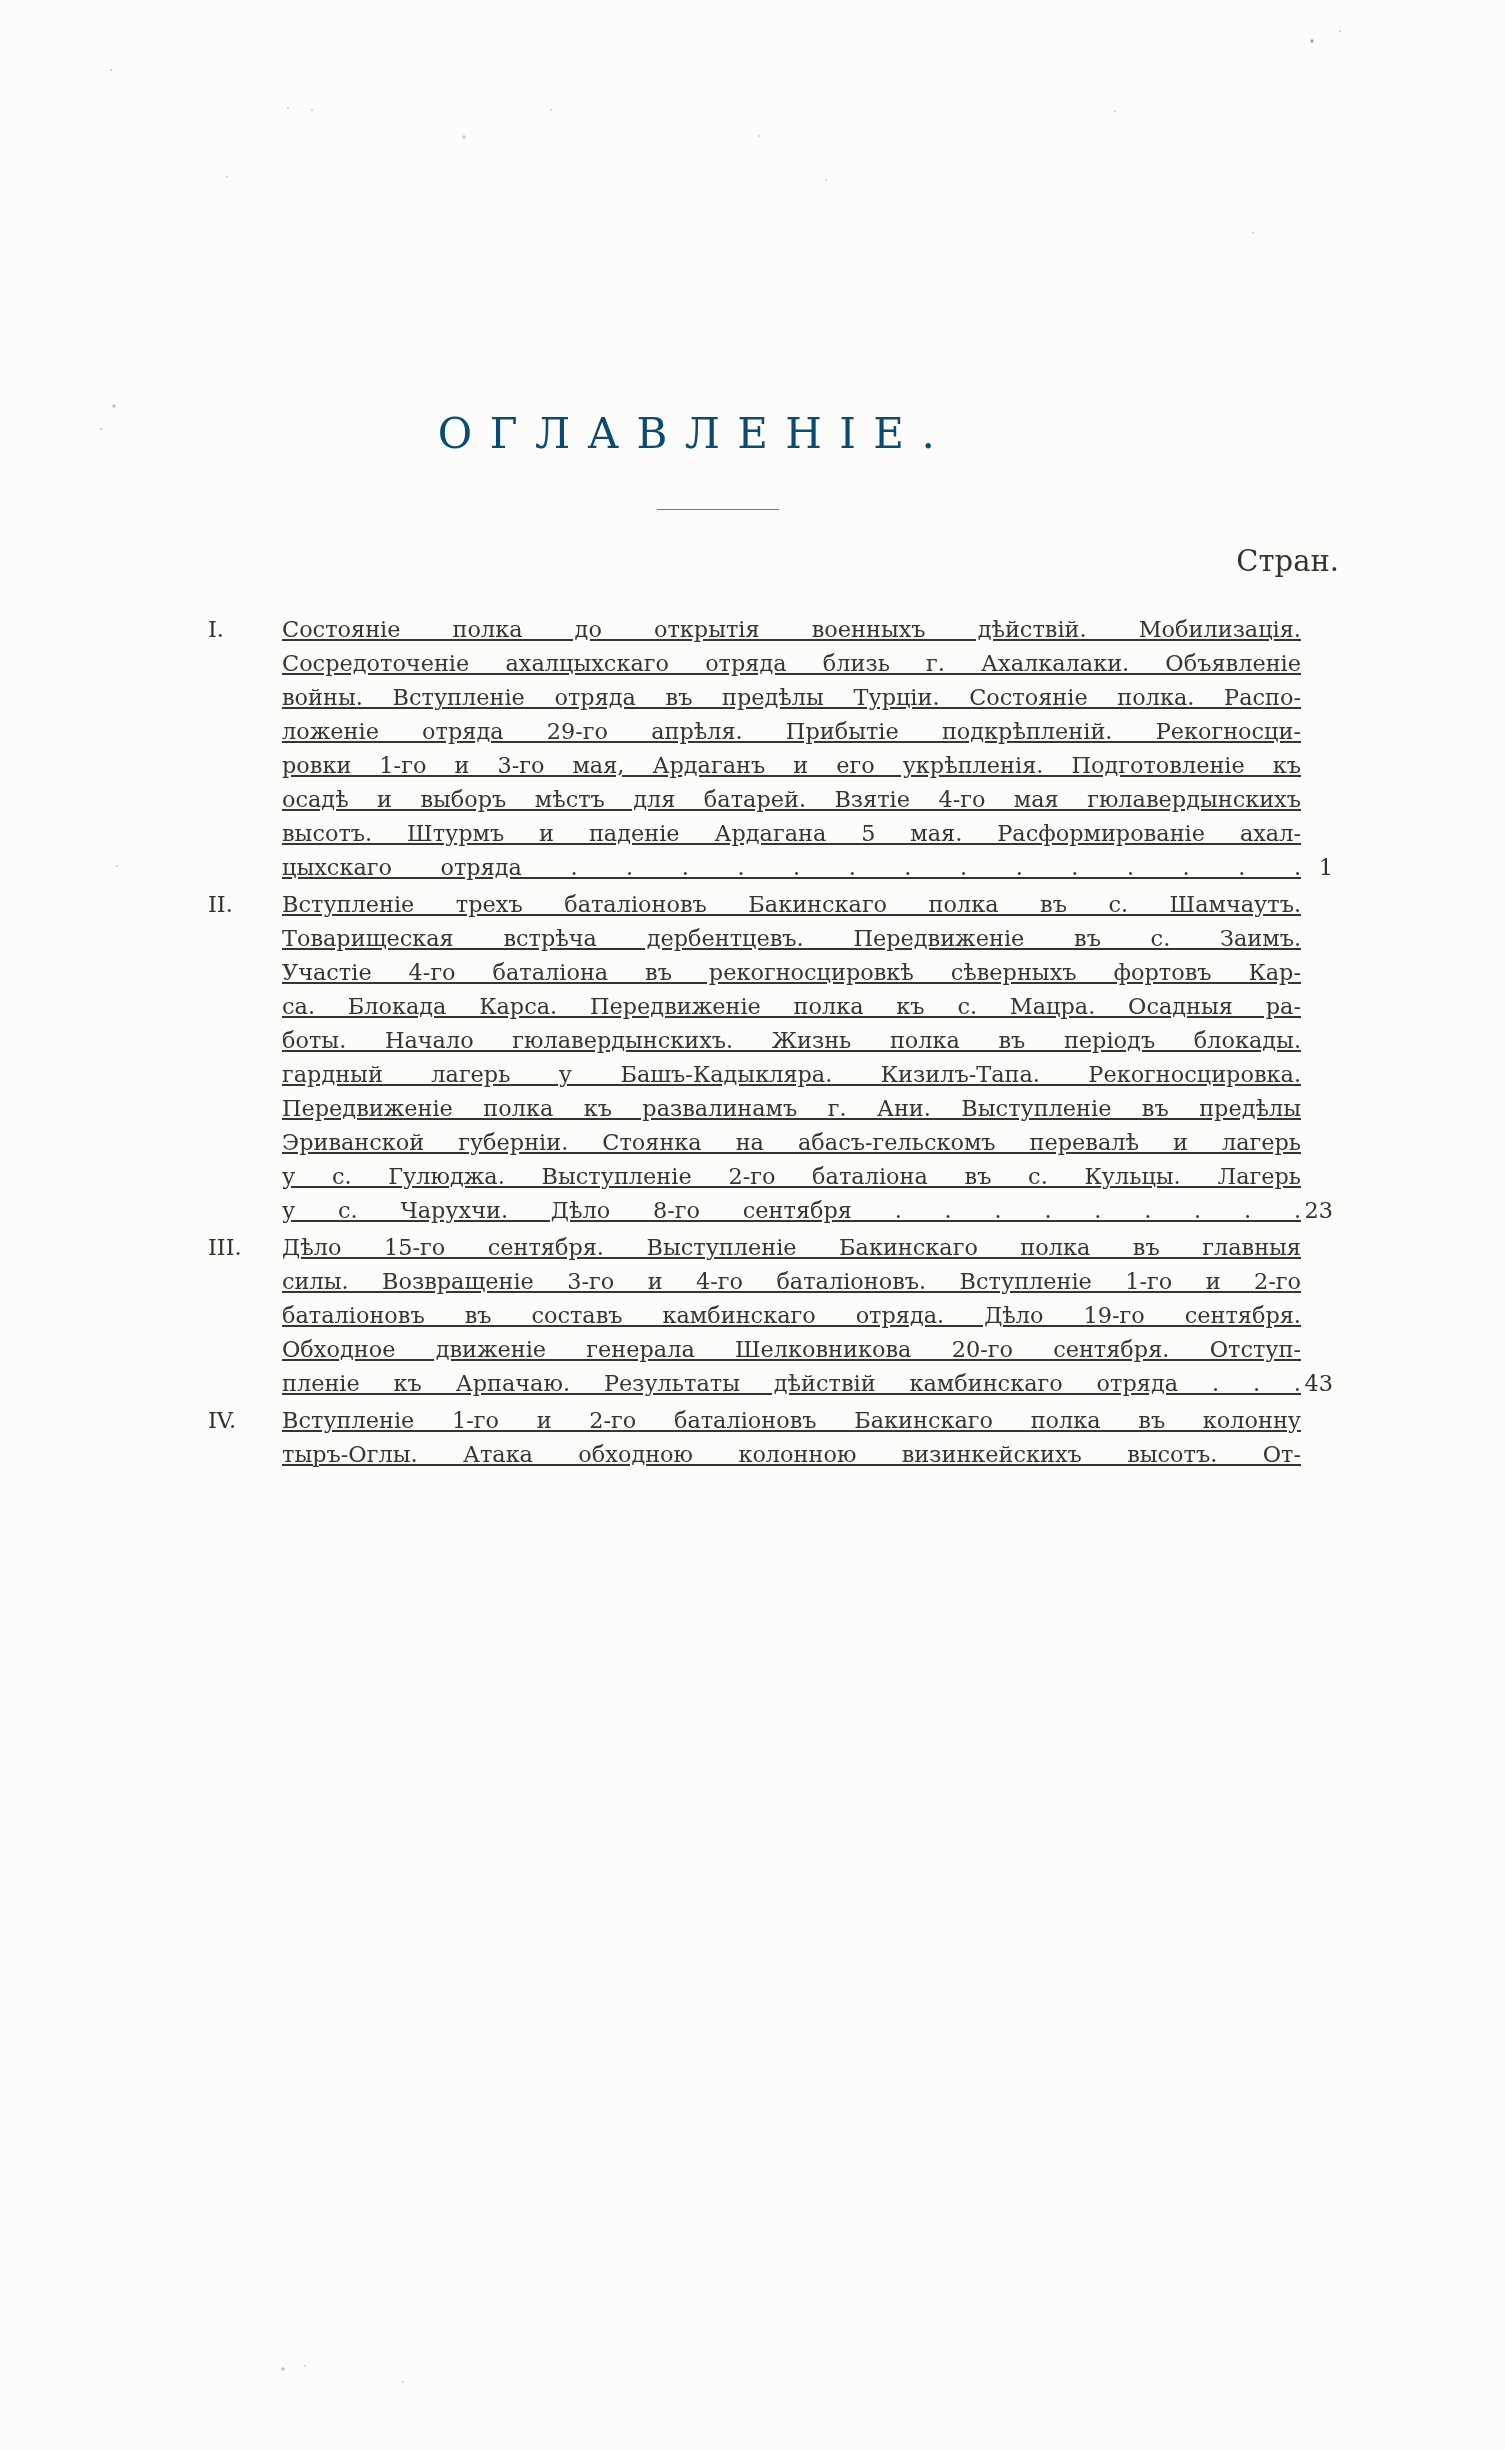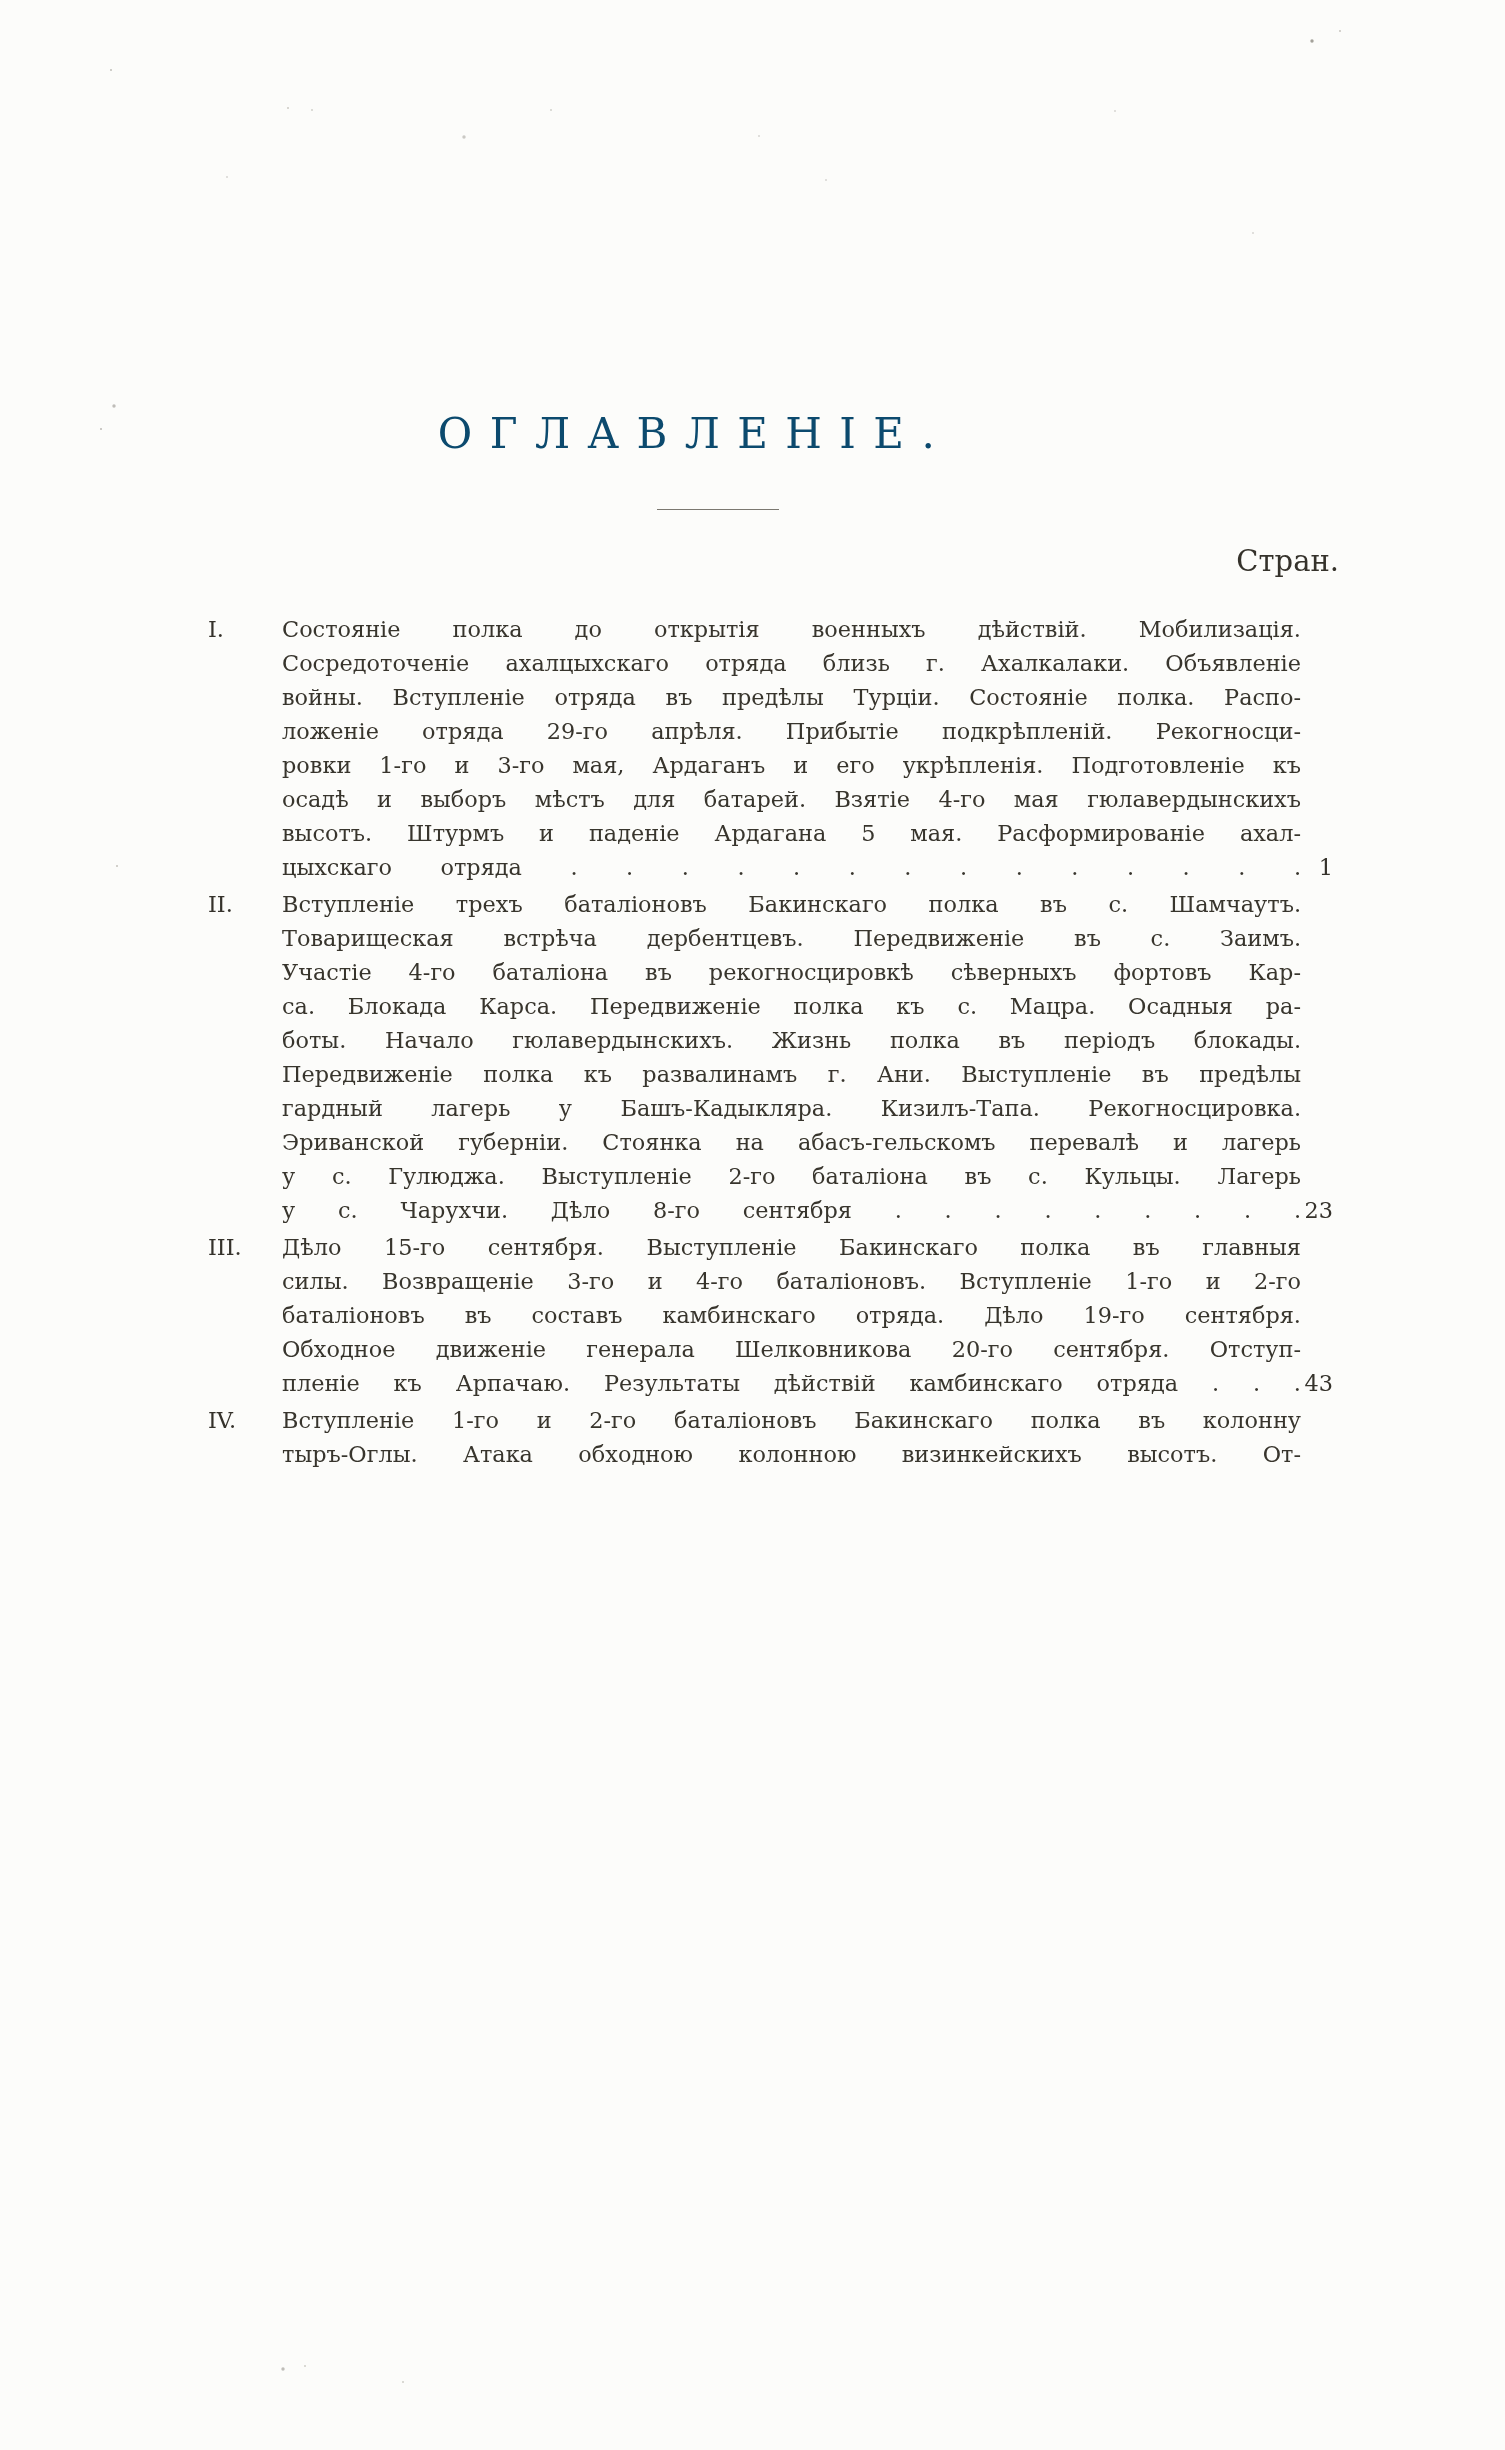--- a/index.html
+++ b/index.html
@@ -93,20 +93,21 @@
     line-height: 34px;
     font-size: 22.4px;
     color: #35322b;
   }
 
   .lines .line {
     line-height: 34px;
     text-align: justify;
     text-align-last: justify;
     color: #38352d;
+    text-decoration: underline;
   }
 
   .pagenum {
     position: absolute;
     right: -32px;
     bottom: 0;
     line-height: 34px;
     font-size: 22.4px;
     color: #35322b;
   }
@@ -140,22 +141,22 @@
   </div>
 
   <div class="entry">
     <span class="numeral">II.</span>
     <div class="lines">
         <div class="line">Вступленіе трехъ баталіоновъ Бакинскаго полка въ с. Шамчаутъ.</div>
         <div class="line">Товарищеская встрѣча дербентцевъ. Передвиженіе въ с. Заимъ.</div>
         <div class="line">Участіе 4-го баталіона въ рекогносцировкѣ сѣверныхъ фортовъ Кар-</div>
         <div class="line">са. Блокада Карса. Передвиженіе полка къ с. Мацра. Осадныя ра-</div>
         <div class="line">боты. Начало гюлавердынскихъ. Жизнь полка въ періодъ блокады.</div>
+        <div class="line">гардный лагерь у Башъ-Кадыкляра. Кизилъ-Тапа. Рекогносцировка.</div>
         <div class="line">Передвиженіе полка къ развалинамъ г. Ани. Выступленіе въ предѣлы</div>
-        <div class="line">гардный лагерь у Башъ-Кадыкляра. Кизилъ-Тапа. Рекогносцировка.</div>
         <div class="line">Эриванской губерніи. Стоянка на абасъ-гельскомъ перевалѣ и лагерь</div>
         <div class="line">у с. Гулюджа. Выступленіе 2-го баталіона въ с. Кульцы. Лагерь</div>
         <div class="line">у с. Чарухчи. Дѣло 8-го сентября . . . . . . . . .</div>
       </div>
     <span class="pagenum">23</span>
   </div>
 
   <div class="entry">
     <span class="numeral">III.</span>
     <div class="lines">

